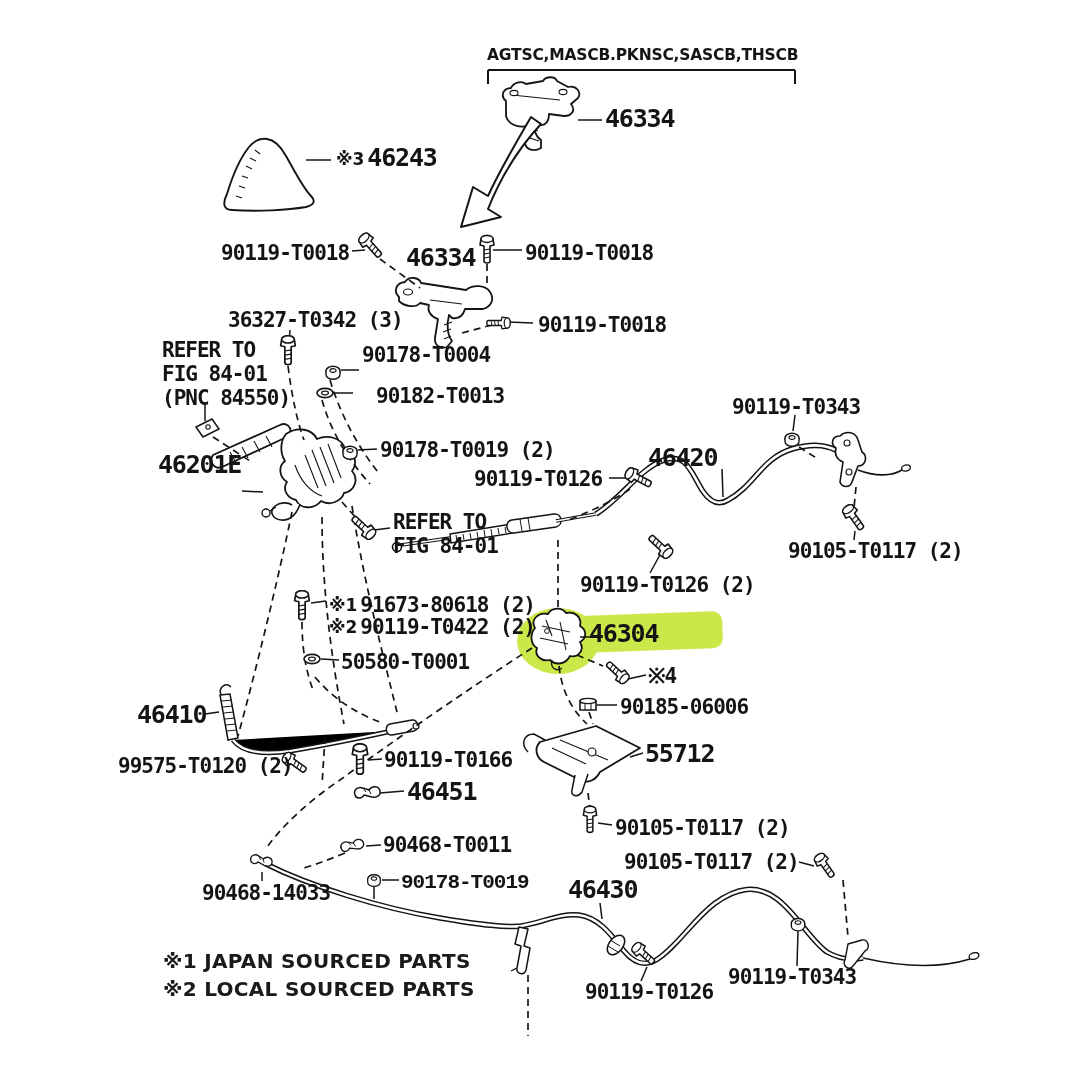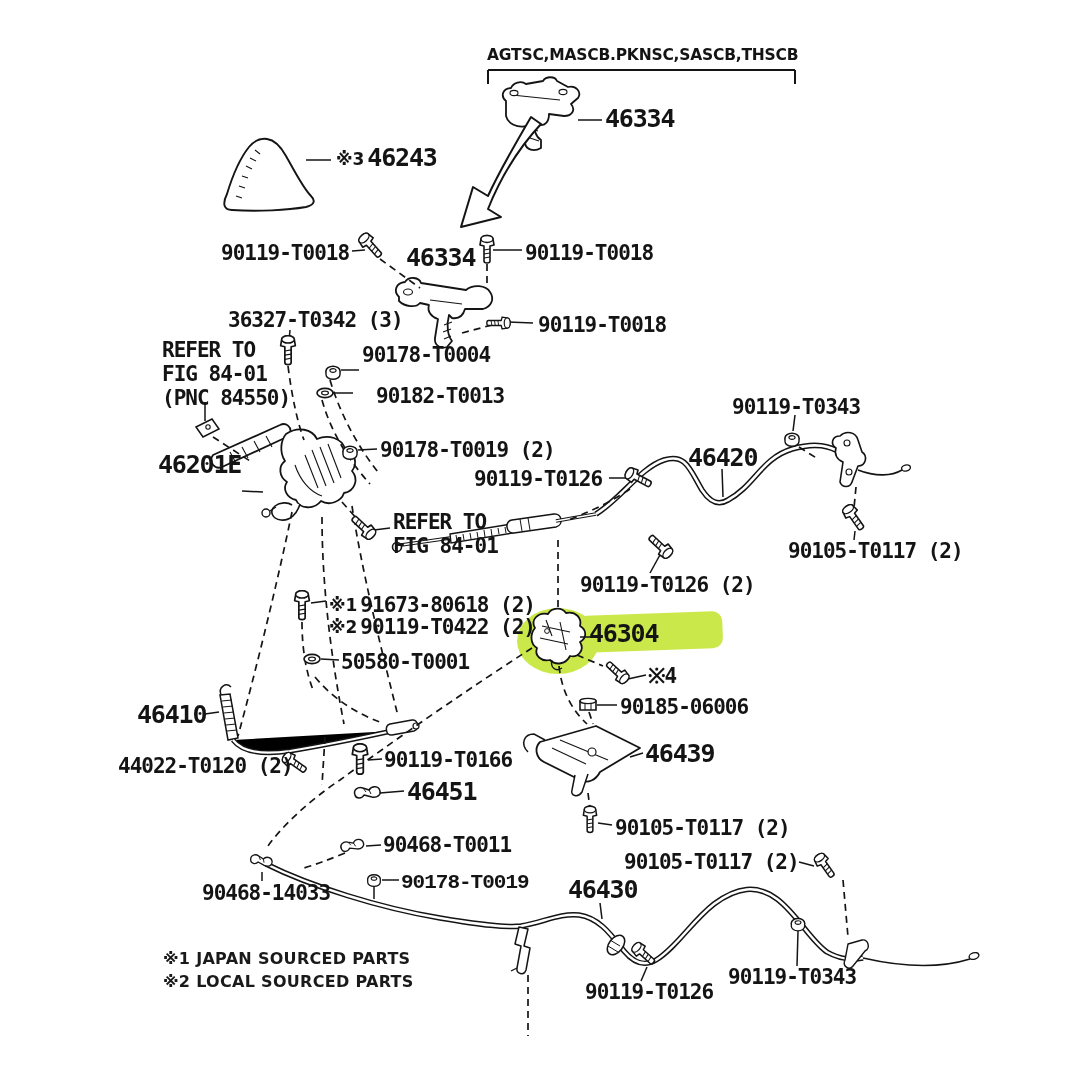--- a/index.html
+++ b/index.html
@@ -8,21 +8,21 @@
   svg.art{position:absolute;left:0;top:0;}
   .lbl{position:absolute;font-family:"DejaVu Sans Mono",monospace;font-weight:bold;
        color:#141414;white-space:nowrap;letter-spacing:-1px;line-height:1.05;}
   .fs-s{font-size:21px;}
   .fs-l{font-size:25px;letter-spacing:-1.2px;}
   .ref{font-family:"DejaVu Sans",sans-serif;font-size:17px;letter-spacing:0;
        margin-right:3px;vertical-align:1px;}
   .hdr{position:absolute;font-family:"DejaVu Sans",sans-serif;font-weight:bold;
        font-size:15.5px;letter-spacing:-0.2px;color:#141414;white-space:nowrap;}
   .lgd{position:absolute;font-family:"DejaVu Sans",sans-serif;font-weight:bold;
-       font-size:16px;letter-spacing:0.3px;color:#1a1a1a;}
+       font-size:20px;letter-spacing:0.3px;color:#1a1a1a;}
   .lgd div{margin-bottom:4px;white-space:nowrap;}
   .refblock{line-height:1.15;}
 </style>
 </head>
 <body>
 
 <div class="canvas">
 
 <svg class="art" width="1080" height="1080" viewBox="0 0 1080 1080">
   <defs>
@@ -296,21 +296,21 @@
 </div>
 
 <div class="lbl fs-s" style="left:362px;top:344px;">90178-T0004</div>
 
 <div class="lbl fs-s" style="left:356px;top:385px;margin-left:20px;">90182-T0013</div>
 
 <div class="lbl fs-s" style="left:732px;top:396px;">90119-T0343</div>
 
 <div class="lbl fs-s" style="left:380px;top:439px;">90178-T0019 (2)</div>
 
-<div class="lbl fs-l" style="left:688px;top:445px;text-align:center;">46420</div>
+<div class="lbl fs-l" style="left:648px;top:445px;text-align:center;">46420</div>
 
 <div class="lbl fs-s" style="left:474px;top:468px;">90119-T0126</div>
 
 <div class="lbl fs-l" style="left:158px;top:452px;">46201E</div>
 
 <div class="lbl fs-s" style="left:788px;top:540px;">90105-T0117 (2)</div>
 
 <div class="lbl fs-s refblock" style="left:393px;top:510px;">
   <div>REFER TO</div>
   <div>FIG 84-01</div>
@@ -325,25 +325,25 @@
 <div class="lbl fs-l" style="left:589px;top:621px;">46304</div>
 
 <div class="lbl fs-s" style="left:341px;top:651px;">50580-T0001</div>
 
 <div class="lbl fs-s" style="left:648px;top:665px;">※4</div>
 
 <div class="lbl fs-l" style="left:137px;top:702px;">46410</div>
 
 <div class="lbl fs-s" style="left:620px;top:696px;">90185-06006</div>
 
-<div class="lbl fs-s" style="left:118px;top:755px;">44022-T0120 (2)</div>
+<div class="lbl fs-s" style="left:118px;top:755px;">99575-T0120 (2)</div>
 
 <div class="lbl fs-s" style="left:384px;top:749px;">90119-T0166</div>
 
-<div class="lbl fs-l" style="left:645px;top:741px;">46439</div>
+<div class="lbl fs-l" style="left:645px;top:741px;">55712</div>
 
 <div class="lbl fs-l" style="left:407px;top:779px;">46451</div>
 
 <div class="lbl fs-s" style="left:615px;top:817px;">90105-T0117 (2)</div>
 
 <div class="lbl fs-s" style="left:383px;top:834px;">90468-T0011</div>
 
 <div class="lbl fs-s" style="left:624px;top:851px;">90105-T0117 (2)</div>
 
 <div class="lbl fs-s" style="left:401px;top:872px;font-family:Liberation Mono, monospace;">90178-T0019</div>

